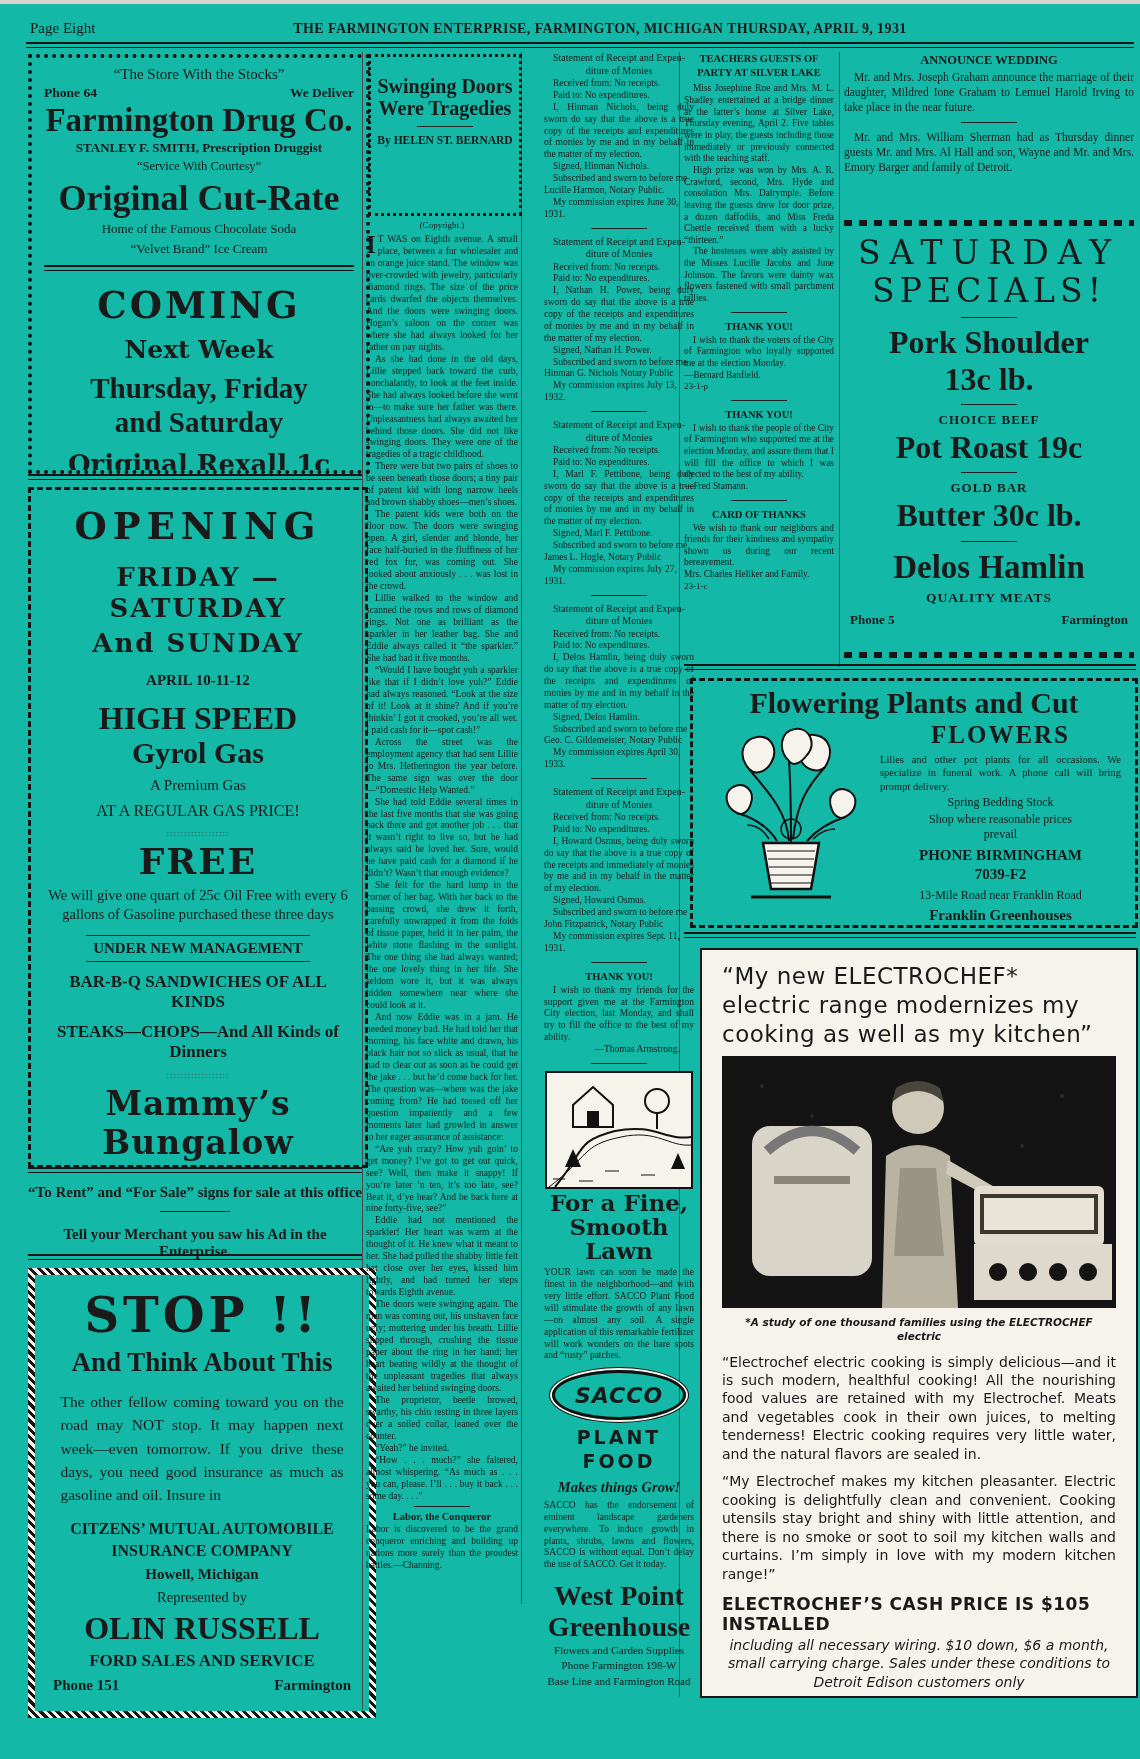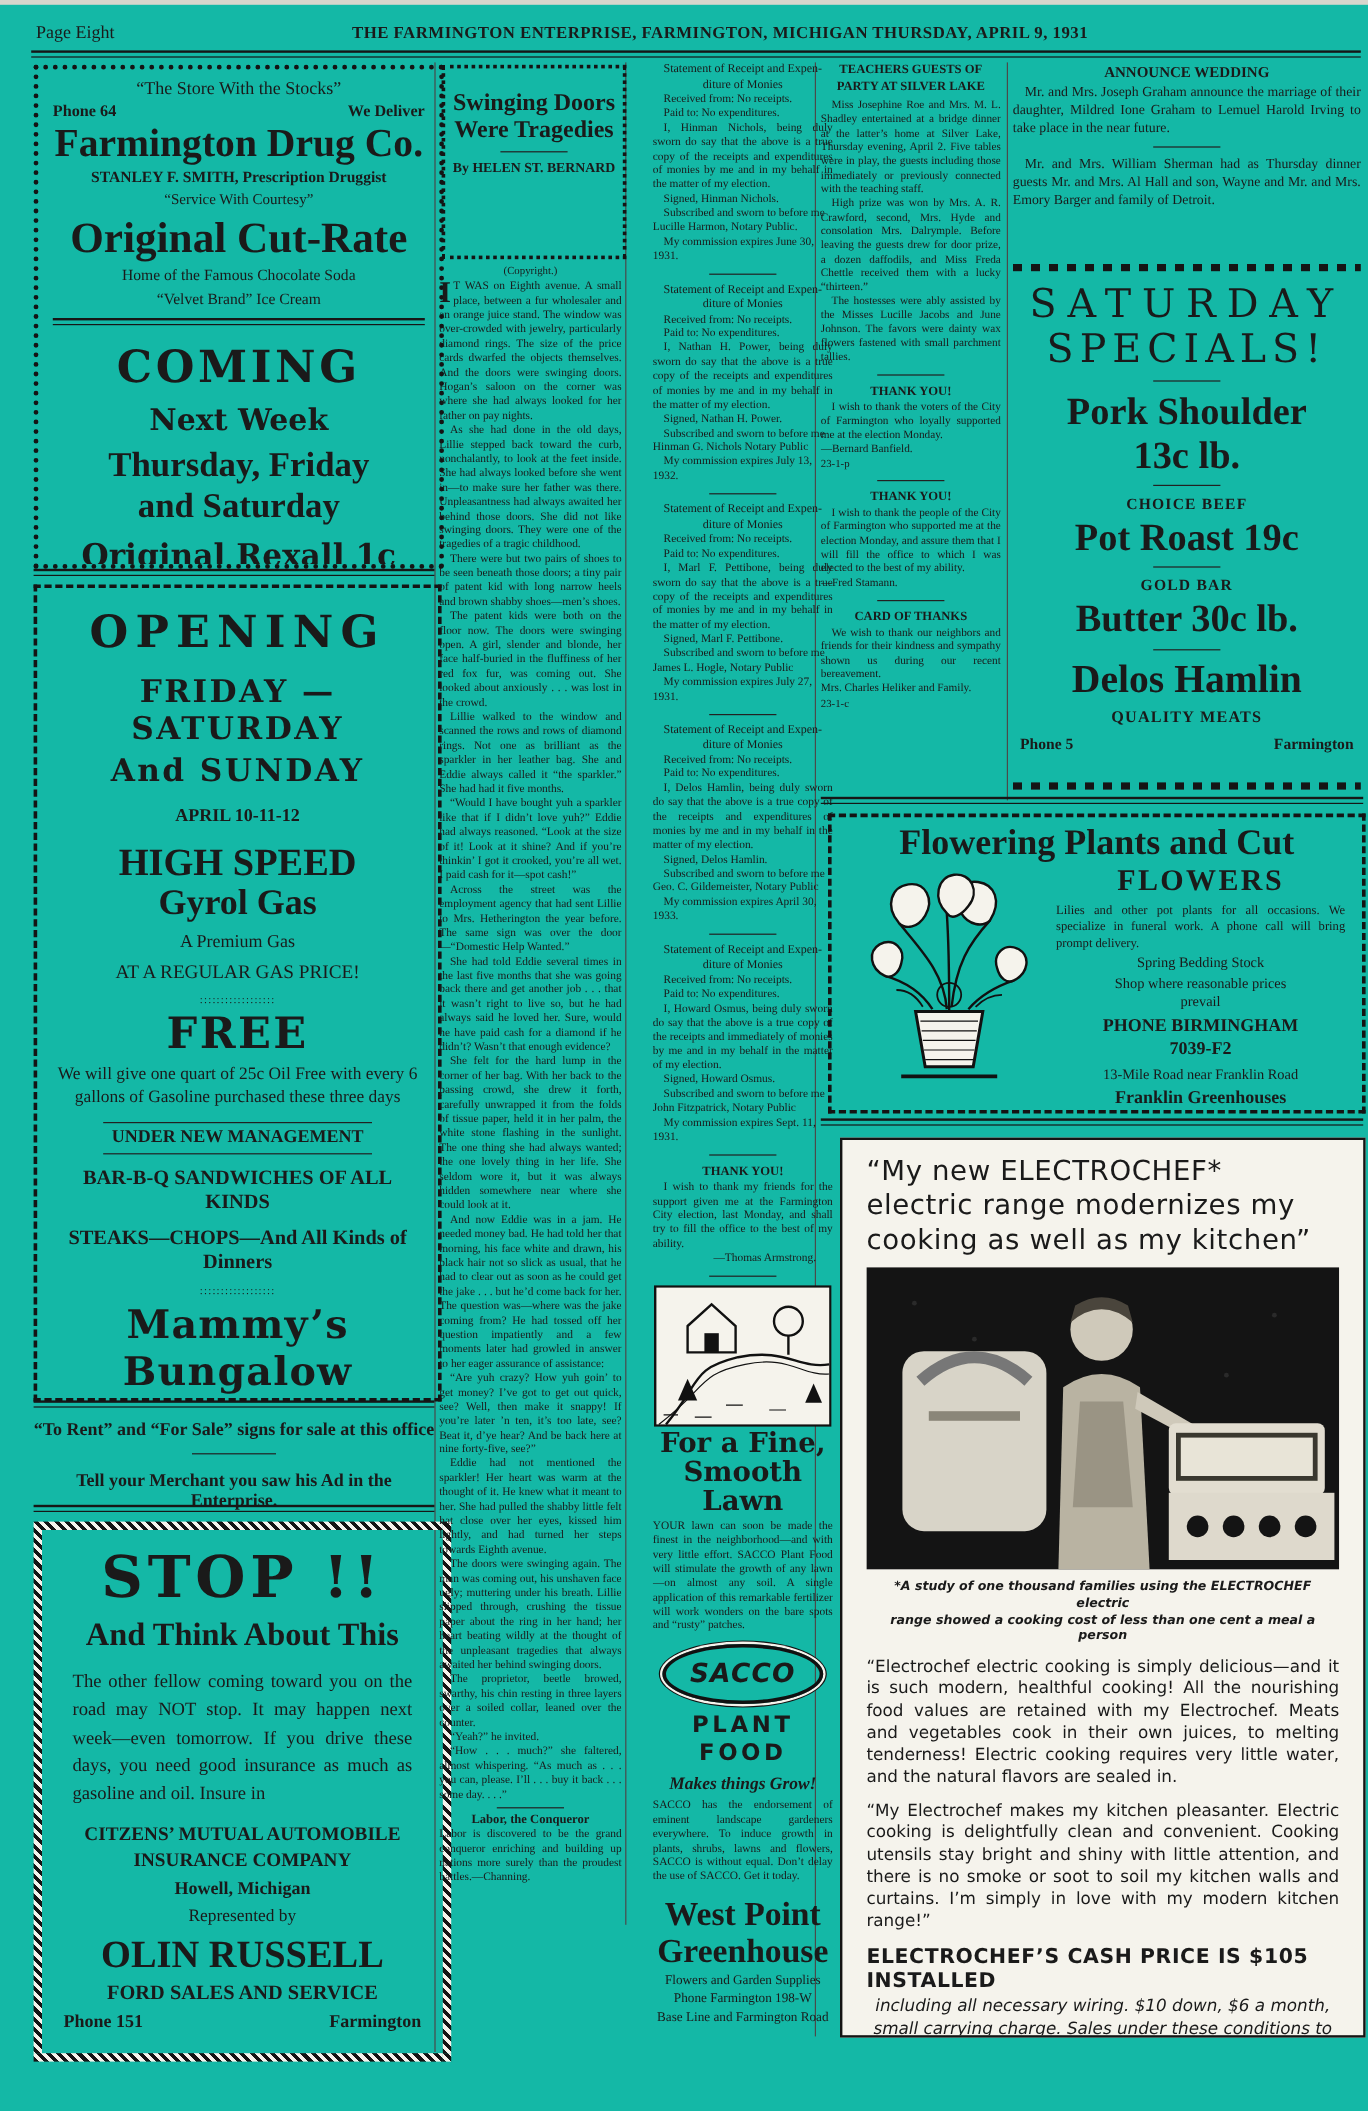--- a/index.html
+++ b/index.html
@@ -513,21 +513,20 @@
           <circle cx="306" cy="216" r="9"></circle>
           <circle cx="336" cy="216" r="9"></circle>
           <circle cx="366" cy="216" r="9"></circle>
       </g>
       <rect x="258" y="138" width="118" height="40" fill="#3a382f"></rect>
       <rect x="262" y="142" width="110" height="32" fill="#e8e4d7"></rect>
     </svg>
 
     <div class="el-cap ctr">
       <span>*A  study of one thousand families using the ELECTROCHEF electric</span><br>
-      <span>range showed a cooking cost of less  than one cent a meal a person</span>
     </div>
 
     <p class="el-body">“Electrochef electric cooking is simply delicious—and it is such modern, healthful cooking!  All the nourishing food values are retained with my Electrochef. Meats and vegetables cook in their own juices, to melting tenderness!  Electric cooking requires very little water, and the natural flavors are sealed in.</p>
     <p class="el-body">“My Electrochef makes my kitchen pleasanter. Electric cooking is delightfully clean and convenient.  Cooking utensils stay bright and shiny with little attention, and there is no smoke or soot to soil my kitchen walls and curtains.  I’m simply in love with my modern kitchen range!”</p>
     <div class="el-price">ELECTROCHEF’S CASH PRICE IS $105 INSTALLED</div>
     <div class="el-terms">including all necessary wiring. $10 down, $6 a month, small carrying charge. Sales under these conditions to Detroit Edison customers only</div>
     
   </div>
 
 </div>

